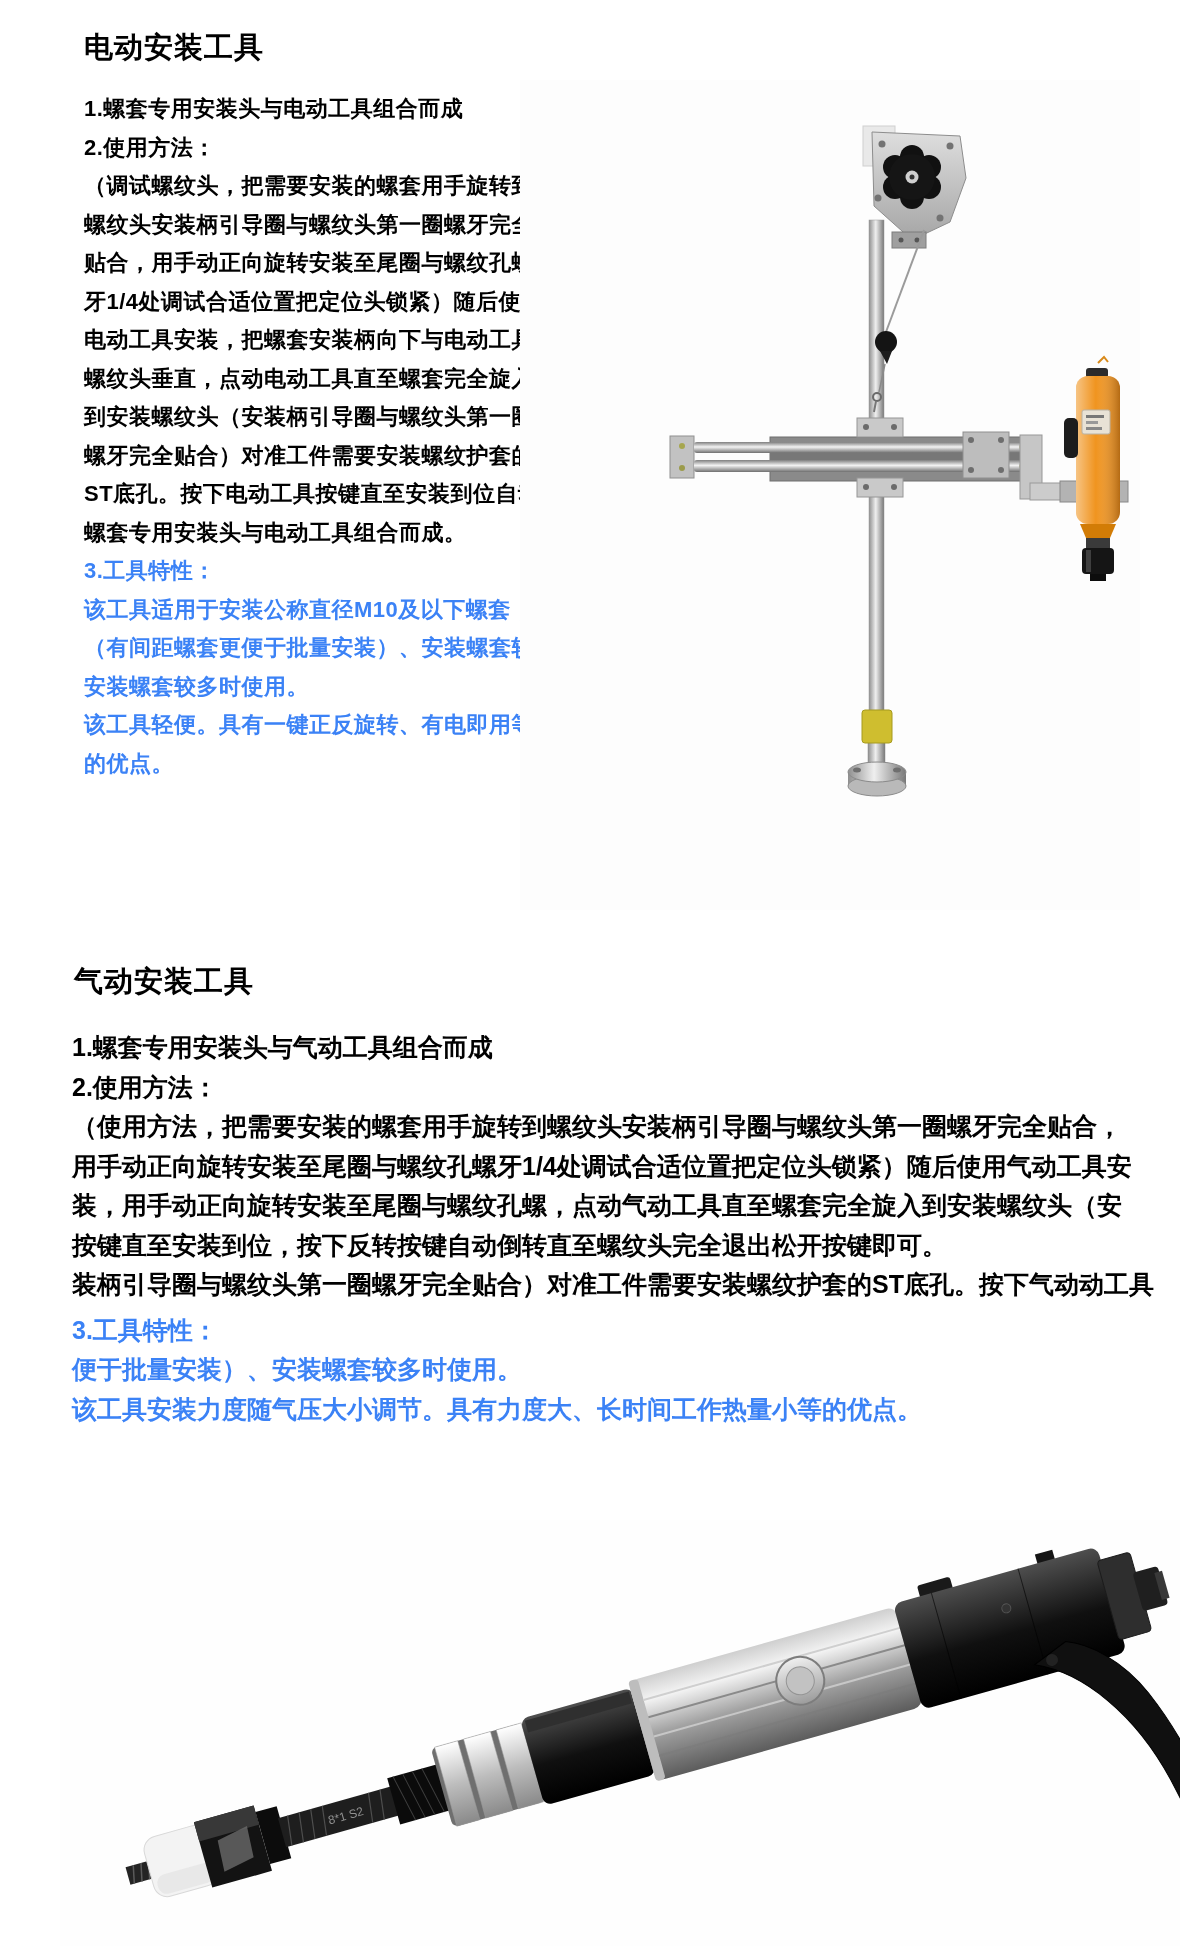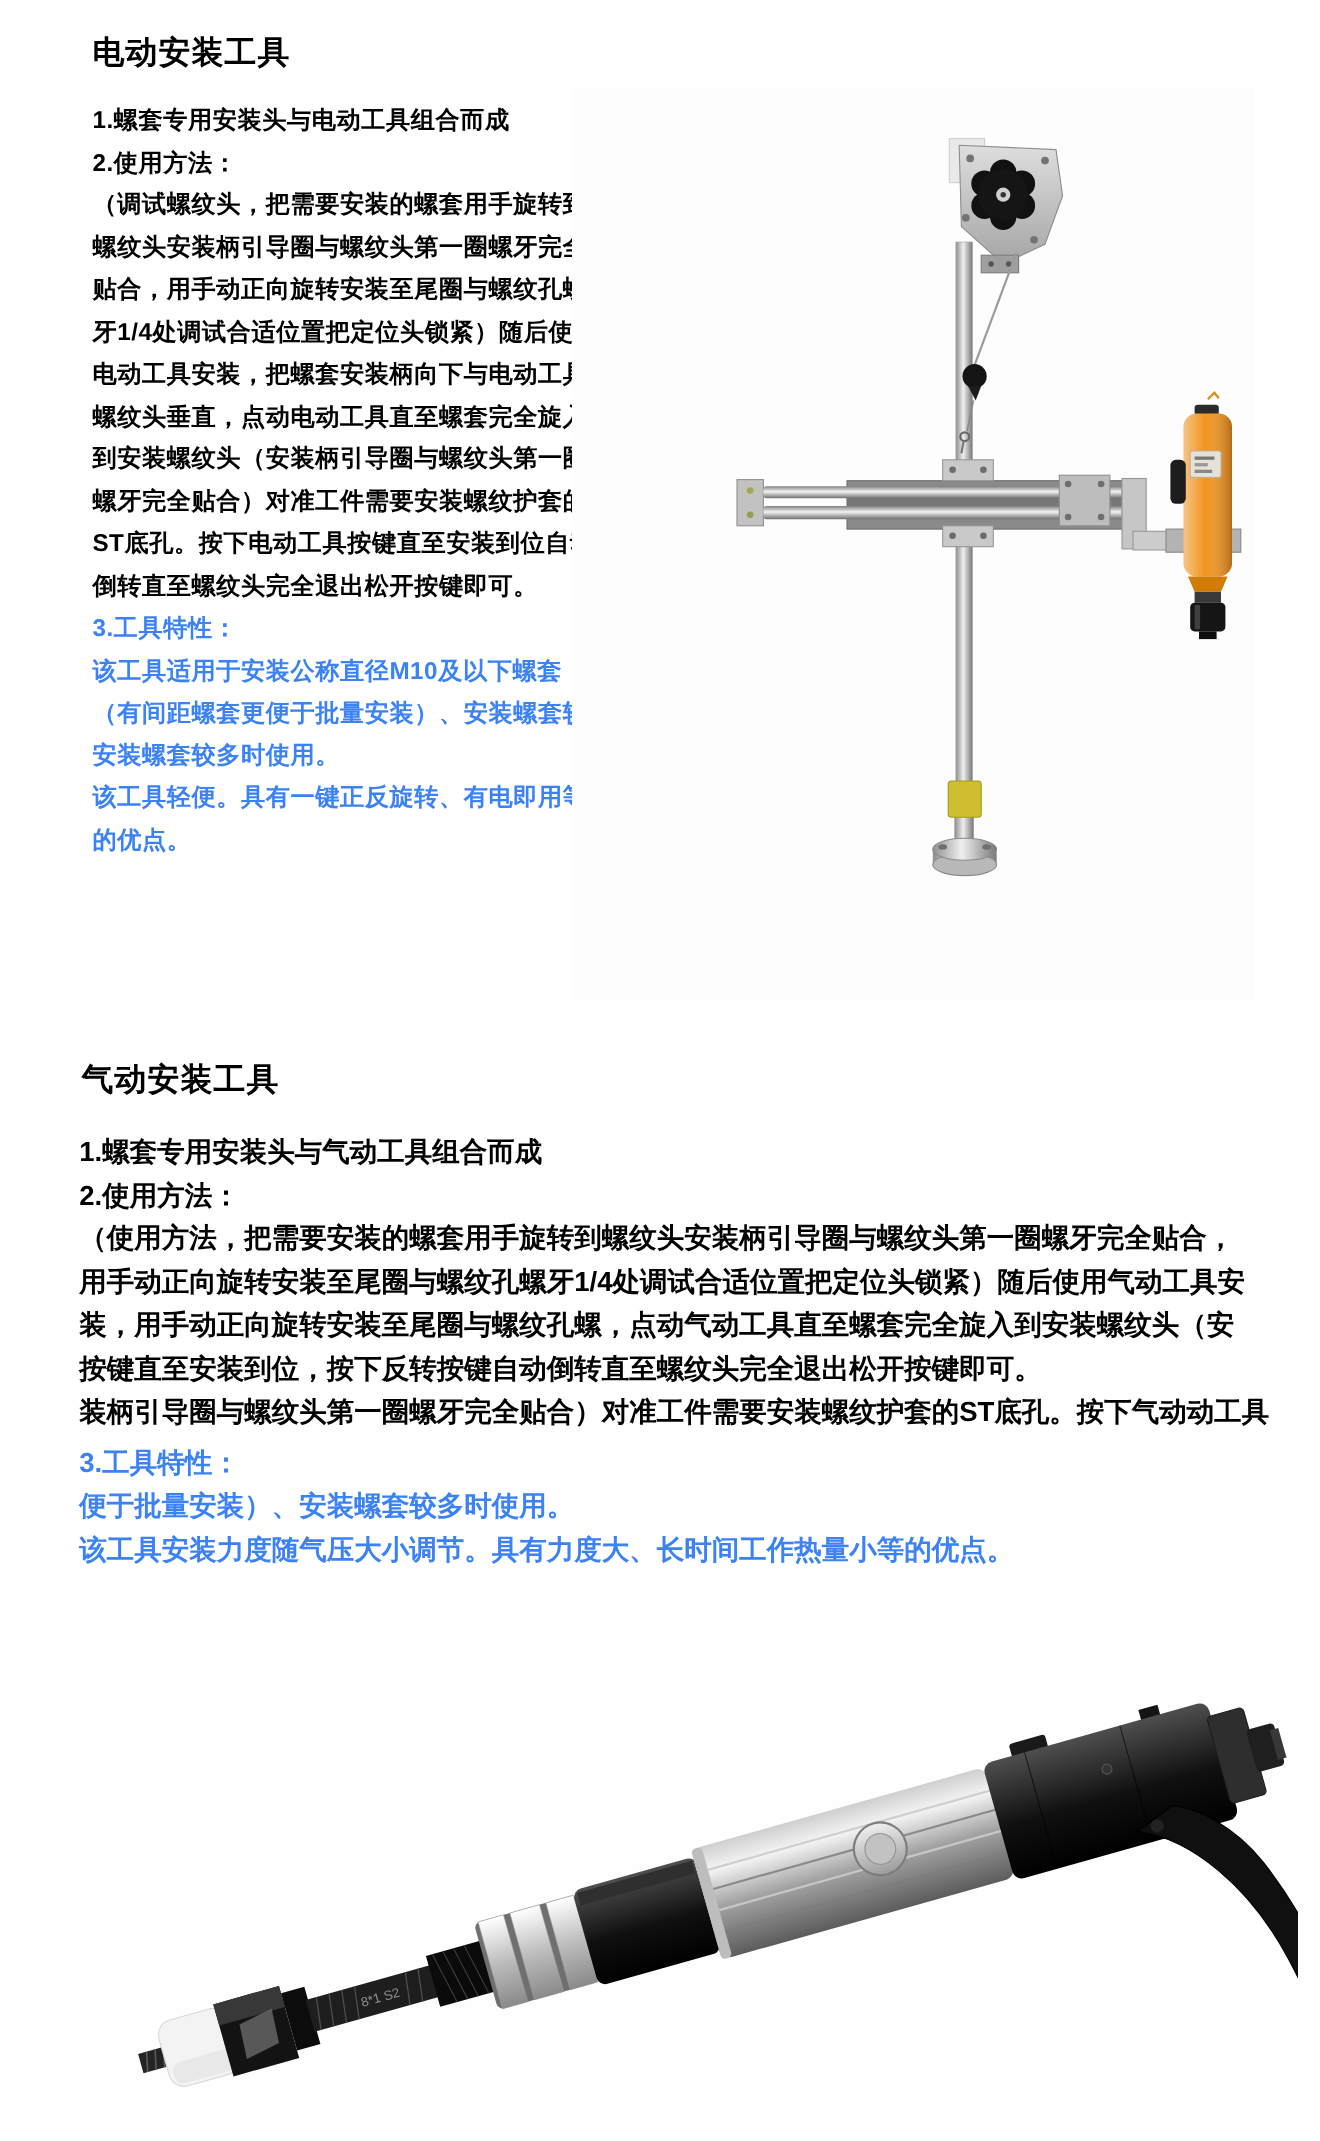--- a/index.html
+++ b/index.html
@@ -32,21 +32,21 @@
         <div class="text-line">2.使用方法：</div>
         <div class="text-line">（调试螺纹头，把需要安装的螺套用手旋转到</div>
         <div class="text-line">螺纹头安装柄引导圈与螺纹头第一圈螺牙完全</div>
         <div class="text-line">贴合，用手动正向旋转安装至尾圈与螺纹孔螺</div>
         <div class="text-line">牙1/4处调试合适位置把定位头锁紧）随后使用</div>
         <div class="text-line">电动工具安装，把螺套安装柄向下与电动工具</div>
         <div class="text-line">螺纹头垂直，点动电动工具直至螺套完全旋入</div>
         <div class="text-line">到安装螺纹头（安装柄引导圈与螺纹头第一圈</div>
         <div class="text-line">螺牙完全贴合）对准工件需要安装螺纹护套的</div>
         <div class="text-line">ST底孔。按下电动工具按键直至安装到位自动</div>
-        <div class="text-line">倒转直至螺纹头完全退出松开按键即可。</div>
+        <div class="text-line">螺套专用安装头与电动工具组合而成。</div>
       </div>
     <div class="feature-lines">
         <div class="text-line">3.工具特性：</div>
         <div class="text-line">该工具适用于安装公称直径M10及以下螺套，</div>
         <div class="text-line">（有间距螺套更便于批量安装）、安装螺套较</div>
         <div class="text-line">安装螺套较多时使用。</div>
         <div class="text-line">该工具轻便。具有一键正反旋转、有电即用等</div>
         <div class="text-line">的优点。</div>
       </div>
   </div>

